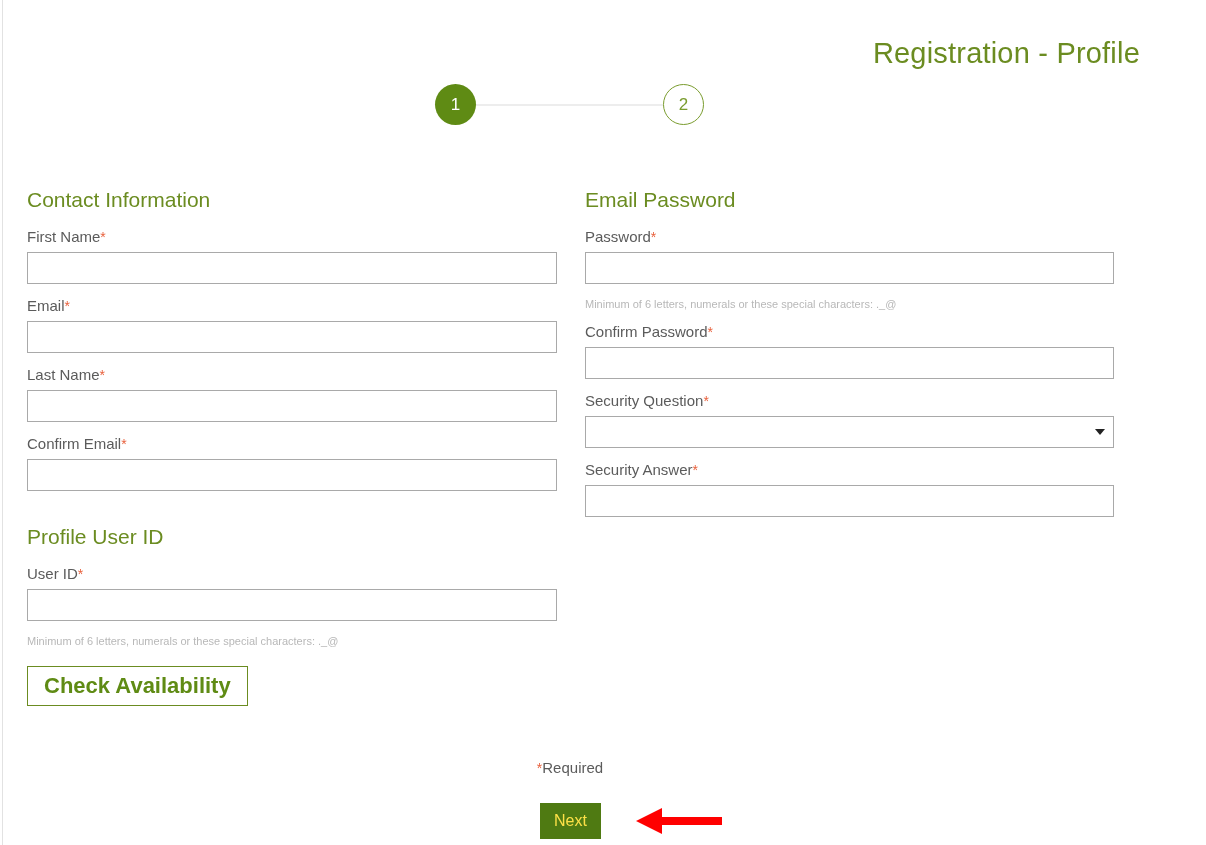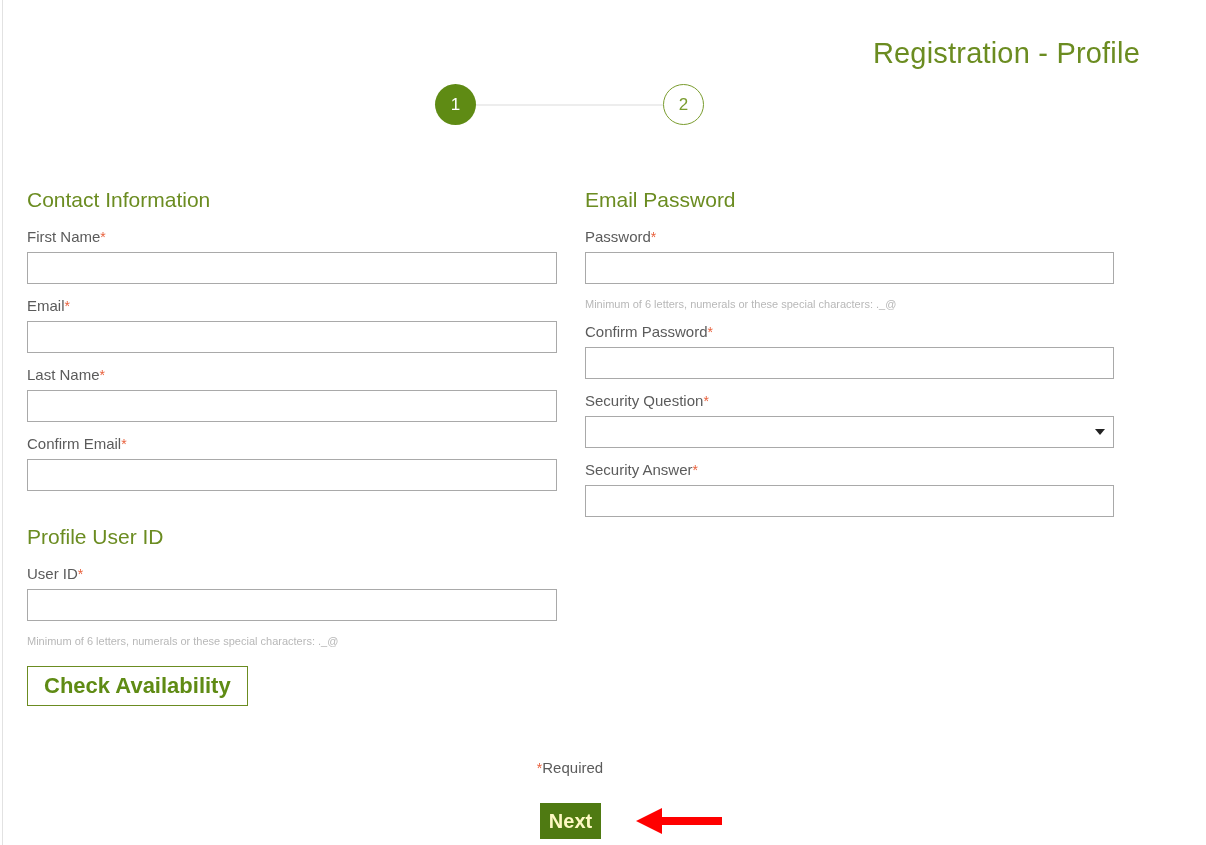--- a/index.html
+++ b/index.html
@@ -181,23 +181,23 @@
     margin-top: 8px;
   }
   .next-btn {
     position: absolute;
     left: 540px;
     top: 803px;
     width: 61px;
     height: 36px;
     background: #4f7a12;
     border: none;
-    color: #fef9c3;
-    font-size: 20px;
-    font-weight: bold;
+    color: #fde047;
+    font-size: 16px;
+    font-weight: normal;
     font-family: "Liberation Sans", sans-serif;
     cursor: pointer;
   }
   .arrow {
     position: absolute;
     left: 634px;
     top: 806px;
     width: 90px;
     height: 30px;
   }

